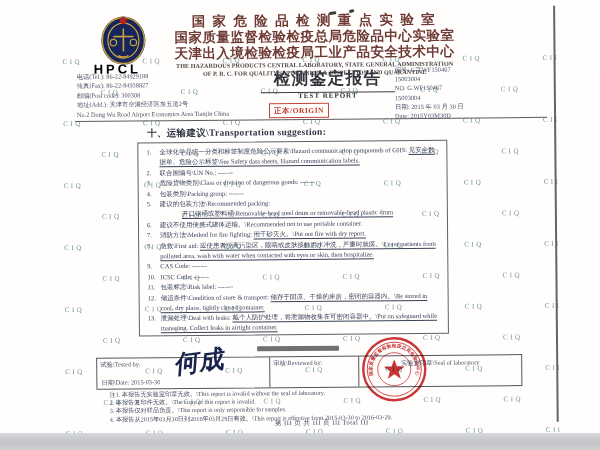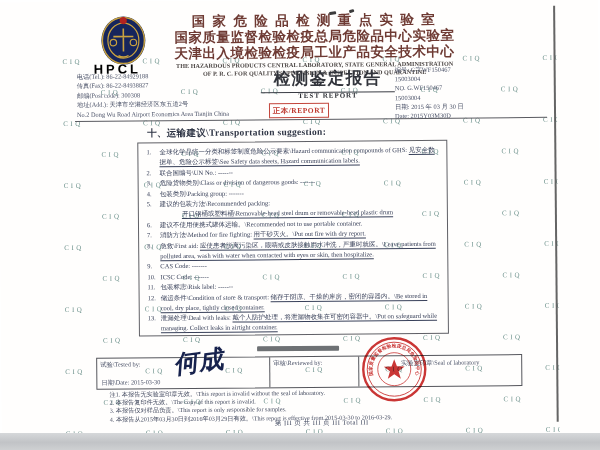--- a/index.html
+++ b/index.html
@@ -194,21 +194,21 @@
     <div class="contact">
       <div>电话(Tel.): 86-22-84929188</div>
       <div>传真(Fax): 86-22-84938827</div>
       <div>邮编(Post code): 300308</div>
       <div>地址(Add.): 天津市空港经济区东五道2号</div>
       <div>No.2 Dong Wu Road Airport Economics Area Tianjin China</div>
     </div>
 
     <div class="rtitle">检测鉴定报告</div>
     <div class="rtitle-en">TEST REPORT</div>
-    <div class="origin">正本/REPORT</div>
+    <div class="origin">正本/ORIGIN</div>
 
     <div class="repno">
       <div>编号: G字WF150467</div>
       <div>15003004</div>
       <div>NO. G.WF150467</div>
       <div>15003004</div>
       <div>日期: 2015 年 03 月 30 日</div>
       <div>Date: 2015Y03M30D</div>
     </div>
 

